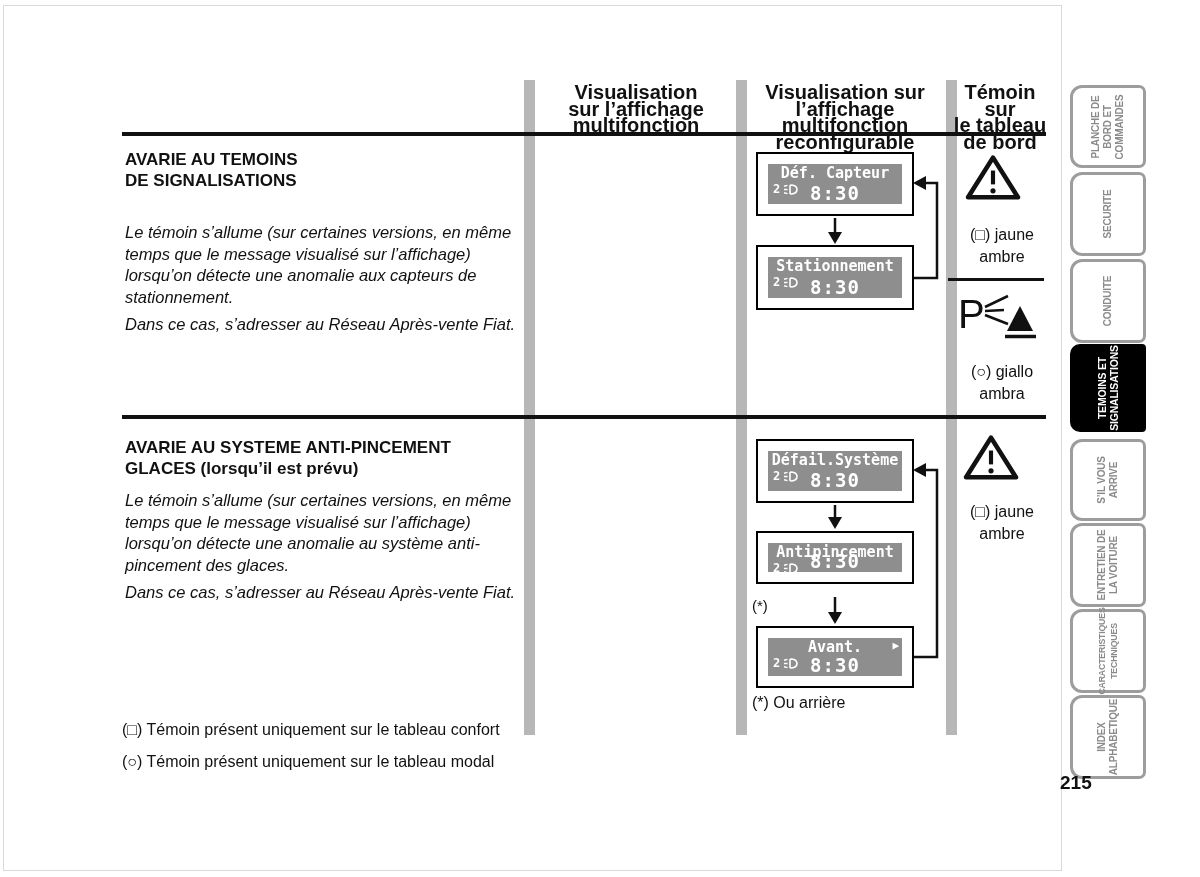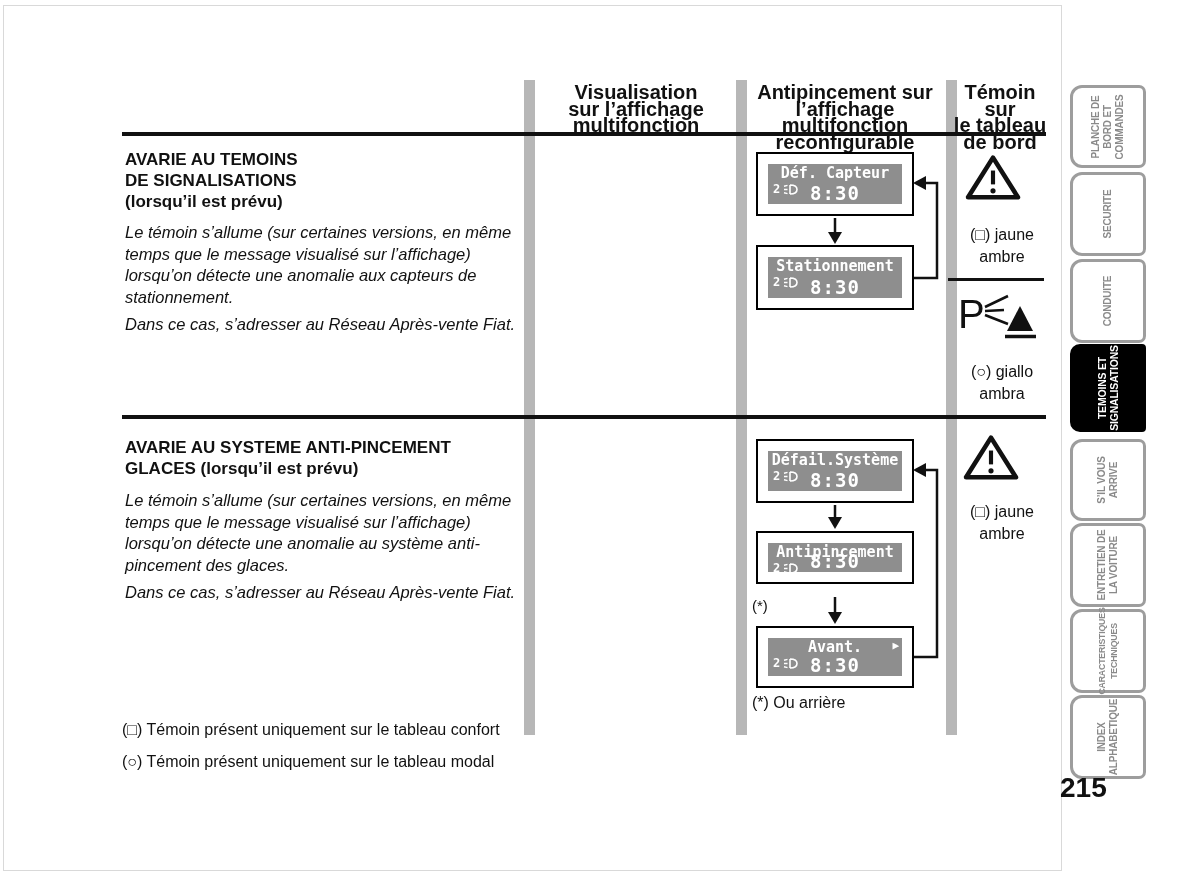--- a/index.html
+++ b/index.html
@@ -30,55 +30,54 @@
   .footnote{position:absolute;left:122px;font-size:16px;}
   .tab{position:absolute;left:1070px;width:76px;border:3px solid #9d9d9d;
        border-radius:12px 7px 7px 12px;background:#fff;box-sizing:border-box;}
   .tab.active{background:#000;border-color:#000;border-radius:10px 4px 4px 10px;}
   .tab-rot{position:absolute;top:50%;left:50%;transform:translate(-50%,-50%) rotate(-90deg);
            text-align:center;font-weight:bold;font-size:10px;line-height:12px;
            letter-spacing:-0.2px;color:#8a8a8a;}
   .tab-rot div{white-space:nowrap;}
   .tab.active .tab-rot{color:#fff;font-size:10.5px;}
   .tab.sm .tab-rot{font-size:8.8px;}
-  .pagenum{position:absolute;left:1060px;top:772px;font-size:28px;font-weight:bold;}
+  .pagenum{position:absolute;left:1060px;top:772px;font-size:19px;font-weight:bold;}
 </style>
 </head>
 <body>
 
 <div class="page">
 
   <div class="page-edge"></div>
 
   <div class="vbar" style="left:524px"></div>
   <div class="vbar" style="left:736px"></div>
   <div class="vbar" style="left:946px"></div>
 
   <div class="colhead" style="left:534px;width:204px;">
     <div>Visualisation</div>
     <div>sur l’affichage</div>
     <div>multifonction</div>
   </div>
   <div class="colhead" style="left:744px;width:202px;">
-    <div>Antipincement sur</div>
+    <div>Visualisation sur</div>
     <div>l’affichage multifonction</div>
     <div>reconfigurable</div>
   </div>
   <div class="colhead" style="left:950px;width:100px;">
     <div>Témoin sur</div>
     <div>le tableau</div>
     <div>de bord</div>
   </div>
 
   <div class="rule" style="top:132px"></div>
 
   <div class="sec-title" style="top:149px">
     <div>AVARIE AU TEMOINS</div>
     <div>DE SIGNALISATIONS</div>
-    <div>(lorsqu’il est prévu)</div>
   </div>
   <p class="sec-p" style="top:222px;margin:0">Le témoin s’allume (sur certaines versions, en même temps que le message visualisé sur l’affichage) lorsqu’on détecte une anomalie aux capteurs de stationnement.</p>
   <p class="sec-p" style="top:314px;margin:0">Dans ce cas, s’adresser au Réseau Après-vente Fiat.</p>
 
   <div class="lcd" style="left:756px;top:152px;height:64px;">
     <div class="lcd-screen">
       <div class="lcd-title">Déf. Capteur</div>
       <div class="lcd-status">
         <span>2</span>
         <svg width="17" height="13" viewBox="0 0 17 13">

